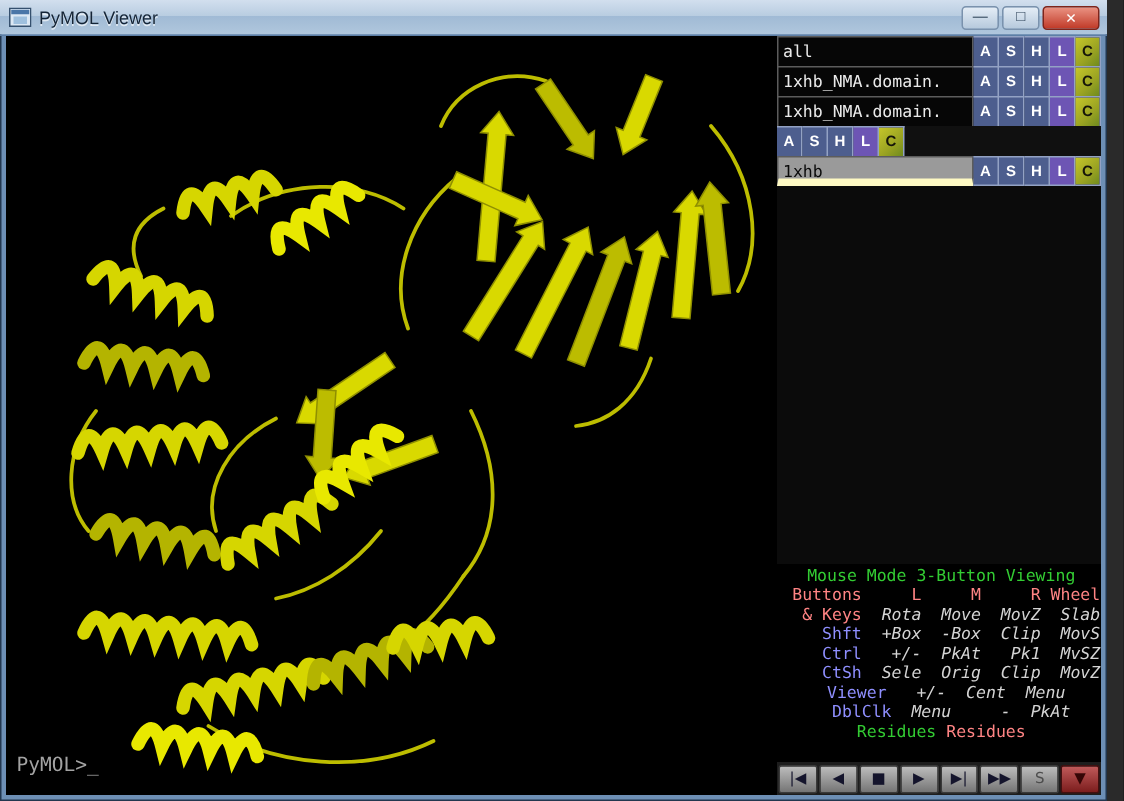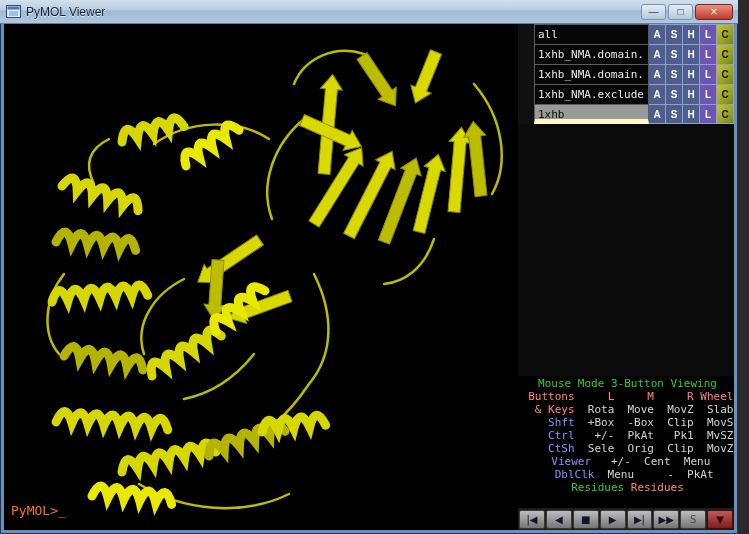--- a/index.html
+++ b/index.html
@@ -46,41 +46,40 @@
   }
 
   .content { flex:1; display:flex; background:#000; }
 
   
   .viewport { width:514px; flex:0 0 514px; position:relative; background:#000; overflow:hidden; }
   .viewport svg { display:block; width:514px; height:506px; }
   .prompt {
     position:absolute; left:7px; bottom:12px;
     font:13px "DejaVu Sans Mono", monospace;
-    color:#f97316; white-space:pre;
+    color:#a3a3a3; white-space:pre;
   }
 
   .hx   { fill:none; stroke:#d6d600; stroke-width:9; stroke-linecap:round; }
   .hx.b { stroke:#b4b400; }
   .hx.l { stroke:#e8e800; }
   .loop { fill:none; stroke:#bdbd00; stroke-width:2.5; stroke-linecap:round; }
   .sheet   { fill:#d9d900; stroke:#8f8f00; stroke-width:1; }
   .sheet.d { fill:#bcbc00; }
 
   
   .sidebar { flex:1; display:flex; flex-direction:column; background:#101010; }
 
   .objrow { display:flex; height:20px; flex:0 0 20px; }
   .objname {
     flex:1; overflow:hidden; white-space:nowrap;
     font:11px "DejaVu Sans Mono", monospace;
     color:#eaeaea; background:#060606;
     border:1px solid #5c5c5c; border-bottom:none;
     padding:3px 0 0 3px;
-    margin-left:16px;
   }
   .objrow.selected .objname { background:#9a9a9a; color:#0a0a0a; }
   .objrow:last-child .objname { border-bottom:5px solid #fef9c3; }
   .pbtn {
     width:17px; flex:0 0 17px;
     display:flex; align-items:center; justify-content:center;
     font:bold 10px "Liberation Sans", sans-serif; color:#fff;
     border:1px solid #93a2c4; border-left:none; border-bottom:none;
   }
   .objrow:last-child .pbtn { border-bottom:1px solid #93a2c4; }
@@ -92,21 +91,21 @@
 
   
   .mousepanel { flex:0 0 132px; padding:1px 0 0 3px; background:#000;text-align:center; }
   .mline {
     font:11px "DejaVu Sans Mono", monospace;
     line-height:13px; white-space:pre;
   }
   .g { color:#33cc33; }
   .r { color:#ff8484; }
   .b { color:#8f8fff; }
-  .w { color:#d4d4d4; }
+  .w { color:#d4d4d4;font-style:italic; }
 
   
   .player { flex:0 0 22px; display:flex; gap:1px; padding:2px 1px 1px 1px; background:#1d1d1d; }
   .vbtn {
     flex:1; display:flex; align-items:center; justify-content:center;
     background:linear-gradient(#bdbdbd,#757575);
     border:1px solid #3a3a3a; border-radius:2px;
     font:10px "DejaVu Sans", sans-serif; color:#14142c;
   }
   .vbtn.dim { color:#4c4c4c; }
@@ -230,21 +229,20 @@
         </div>
         <div class="objrow">
           <div class="objname">1xhb_NMA.domain.</div>
           <div class="pbtn a">A</div>
           <div class="pbtn s">S</div>
           <div class="pbtn h">H</div>
           <div class="pbtn l">L</div>
           <div class="pbtn c">C</div>
         </div>
         <div class="objrow">
-          <div class="objname">1xhb_NMA.exclude</div>
           <div class="pbtn a">A</div>
           <div class="pbtn s">S</div>
           <div class="pbtn h">H</div>
           <div class="pbtn l">L</div>
           <div class="pbtn c">C</div>
         </div>
         <div class="objrow selected">
           <div class="objname">1xhb</div>
           <div class="pbtn a">A</div>
           <div class="pbtn s">S</div>

